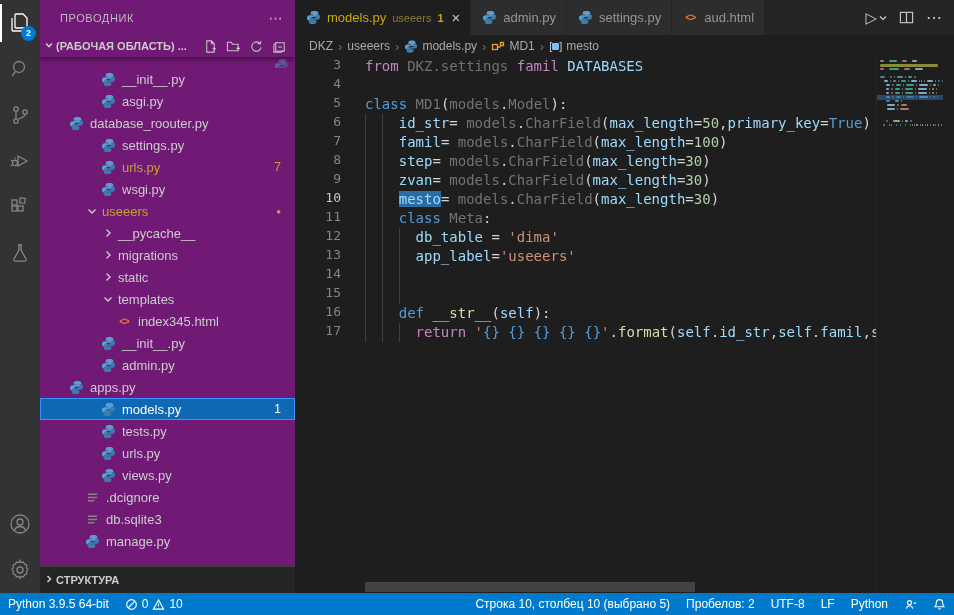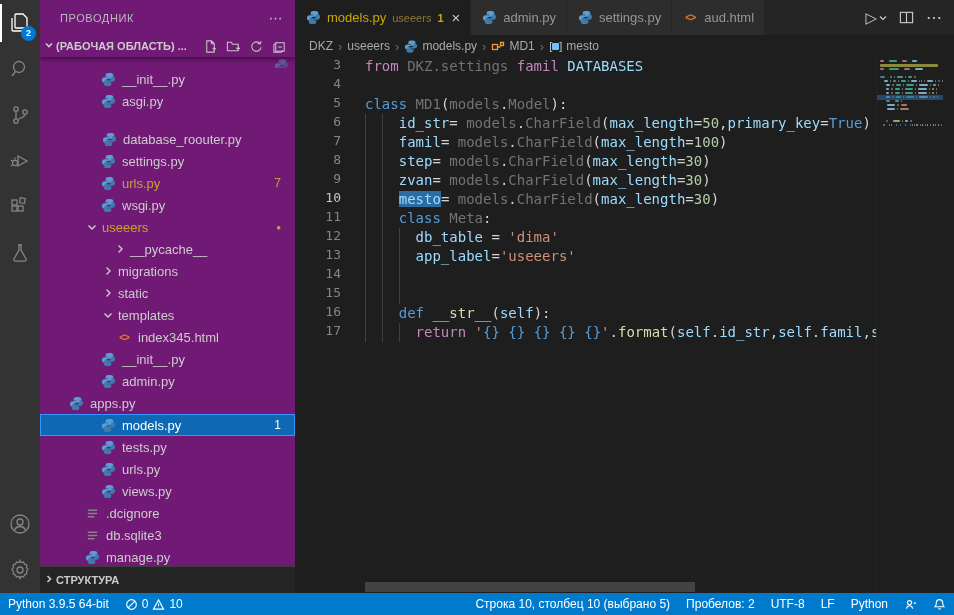--- a/index.html
+++ b/index.html
@@ -186,21 +186,21 @@
       </div>
       <div class="trow" style="padding-left: 60px;">
         <span class="ic">
           <svg width="15" height="15" viewBox="0 0 16 16">
             <path d="M7.9 1C6.1 1 5 1.9 5 3.3V5h3.1v.6H3.8C2.2 5.6 1 6.8 1 8.5S2 11.4 3.7 11.4H5V9.7c0-1.5 1.3-2.6 2.9-2.6h3c1.3 0 2.2-1 2.2-2.3V3.2C13.1 1.9 11.8 1 10.4 1z" fill="#5A9FD4"></path>
             <path d="M8.1 15c1.8 0 2.9-.9 2.9-2.3V11H7.9v-.6h4.3c1.6 0 2.8-1.2 2.8-2.9S14 4.6 12.3 4.6H11v1.7c0 1.5-1.3 2.6-2.9 2.6h-3C3.8 8.9 3 9.9 3 11.2v1.6C3 14.1 4.2 15 5.6 15z" fill="#3E7CAC"></path>
           </svg>
         </span>
         <span class="lbl">asgi.py</span>
       </div>
-      <div class="trow" style="padding-left: 61px; margin-top: 16px;">
+      <div class="trow" style="padding-left: 28px;">
         <span class="ic">
           <svg width="15" height="15" viewBox="0 0 16 16">
             <path d="M7.9 1C6.1 1 5 1.9 5 3.3V5h3.1v.6H3.8C2.2 5.6 1 6.8 1 8.5S2 11.4 3.7 11.4H5V9.7c0-1.5 1.3-2.6 2.9-2.6h3c1.3 0 2.2-1 2.2-2.3V3.2C13.1 1.9 11.8 1 10.4 1z" fill="#5A9FD4"></path>
             <path d="M8.1 15c1.8 0 2.9-.9 2.9-2.3V11H7.9v-.6h4.3c1.6 0 2.8-1.2 2.8-2.9S14 4.6 12.3 4.6H11v1.7c0 1.5-1.3 2.6-2.9 2.6h-3C3.8 8.9 3 9.9 3 11.2v1.6C3 14.1 4.2 15 5.6 15z" fill="#3E7CAC"></path>
           </svg>
         </span>
         <span class="lbl">database_roouter.py</span>
       </div>
       <div class="trow" style="padding-left: 60px;">
         <span class="ic">
@@ -232,21 +232,21 @@
       </div>
       <div class="trow warn" style="padding-left: 44px;">
         <span class="chev-ic">
           <svg width="10" height="10" viewBox="0 0 10 10">
             <path d="M1.5 3.5 5 7 8.5 3.5" stroke="#CCCCCC" stroke-width="1.4" fill="none"></path>
           </svg>
         </span>
         <span class="lbl">useeers</span>
         <span class="badge" style="font-size:8px;">●</span>
       </div>
-      <div class="trow" style="padding-left: 60px; margin-left: 12px;">
+      <div class="trow" style="padding-left: 60px;">
         <span class="chev-ic">
           <svg width="10" height="10" viewBox="0 0 10 10">
             <path d="M3.5 1.5 7 5 3.5 8.5" stroke="#CCCCCC" stroke-width="1.4" fill="none"></path>
           </svg>
         </span>
         <span class="lbl">__pycache__</span>
       </div>
       <div class="trow" style="padding-left: 60px;">
         <span class="chev-ic">
           <svg width="10" height="10" viewBox="0 0 10 10">

